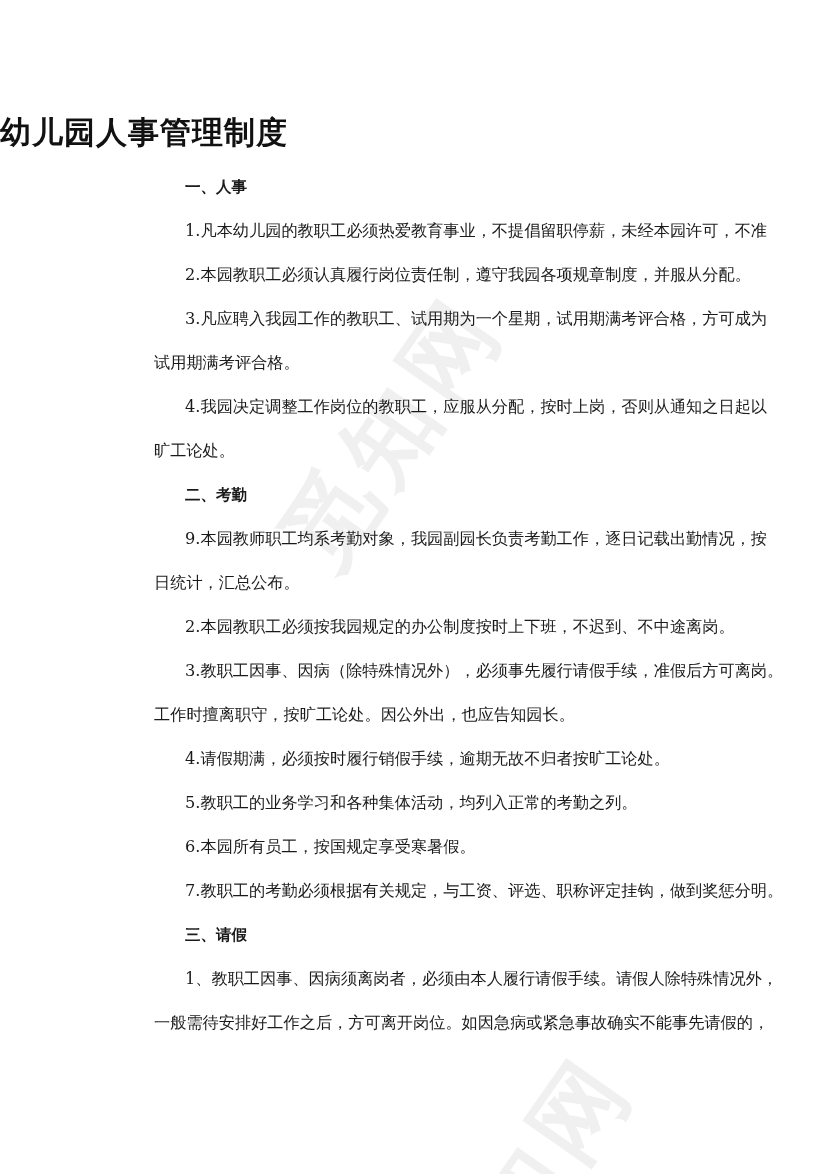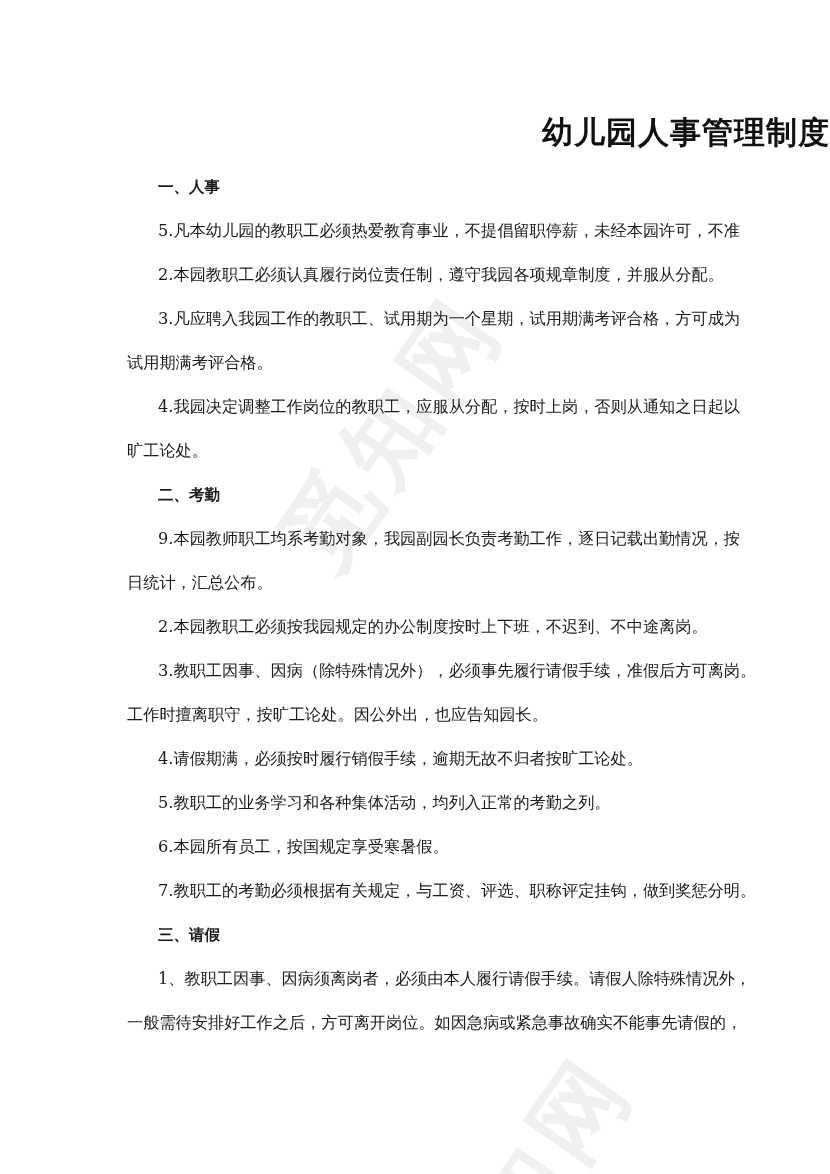--- a/index.html
+++ b/index.html
@@ -4,41 +4,41 @@
 <style>
   html, body { margin: 0; padding: 0; background: #ffffff; }
   body { width: 830px; height: 1174px; position: relative; overflow: hidden;
          font-family: "DejaVu Serif", "Liberation Serif", serif; color: #1a1a1a; }
   .page { position: absolute; left: 0; top: 0; width: 830px; height: 1174px; background: #fff; }
   .watermark { position: absolute; font-family: "DejaVu Sans", "Liberation Sans", sans-serif;
                font-weight: bold; color: rgba(0,0,0,0.06); font-size: 92px; letter-spacing: 10px;
                transform-origin: center center; white-space: nowrap; pointer-events: none; }
   .wm1 { left: 240px; top: 370px; transform: rotate(-55deg); }
   .wm2 { left: 370px; top: 1130px; transform: rotate(-55deg); }
-  .title { position: absolute; top: 112px; left: 0; width: 830px; text-align: right;
+  .title { position: absolute; top: 112px; left: 0; width: 830px; text-align: left;
            font-size: 31px; font-weight: bold; letter-spacing: 1px; color: #111;
            font-family: "DejaVu Sans", "Liberation Sans", sans-serif; }
   .content { position: absolute; left: 127px; top: 172px; width: 628px; }
-  .line { height: 44px; line-height: 30px; font-size: 16.2px; white-space: nowrap; overflow: visible; }
+  .line { height: 44px; line-height: 30px; font-size: 16.2px; white-space: nowrap; overflow: visible; margin-left: 27px; }
   .indent { padding-left: 31px; }
   .heading { font-weight: bold; font-family: "DejaVu Sans", "Liberation Sans", sans-serif; font-size: 15.5px; }
 </style>
 </head>
 <body>
 
 <div class="page">
   <div class="watermark wm1">觅知网</div>
   <div class="watermark wm2">觅知网</div>
 
   <div class="title">幼儿园人事管理制度</div>
 
   <div class="content">
 
     <div class="line indent heading">一、人事</div>
-    <div class="line indent">5.凡本幼儿园的教职工必须热爱教育事业，不提倡留职停薪，未经本园许可，不准</div>
+    <div class="line indent">1.凡本幼儿园的教职工必须热爱教育事业，不提倡留职停薪，未经本园许可，不准</div>
     <div class="line indent">2.本园教职工必须认真履行岗位责任制，遵守我园各项规章制度，并服从分配。</div>
     <div class="line indent">3.凡应聘入我园工作的教职工、试用期为一个星期，试用期满考评合格，方可成为</div>
     <div class="line">试用期满考评合格。</div>
     <div class="line indent">4.我园决定调整工作岗位的教职工，应服从分配，按时上岗，否则从通知之日起以</div>
     <div class="line">旷工论处。</div>
 
     <div class="line indent heading">二、考勤</div>
     <div class="line indent">9.本园教师职工均系考勤对象，我园副园长负责考勤工作，逐日记载出勤情况，按</div>
     <div class="line">日统计，汇总公布。</div>
     <div class="line indent">2.本园教职工必须按我园规定的办公制度按时上下班，不迟到、不中途离岗。</div>

